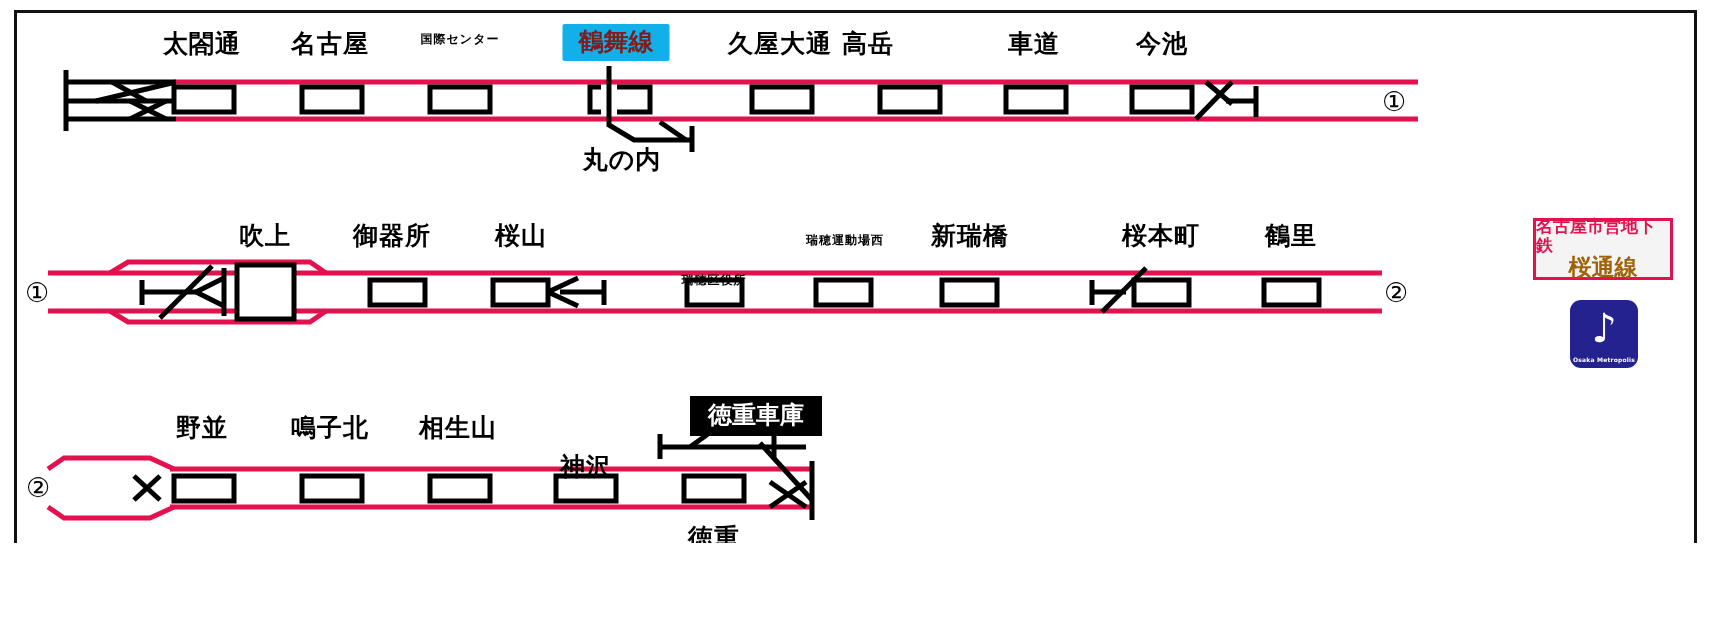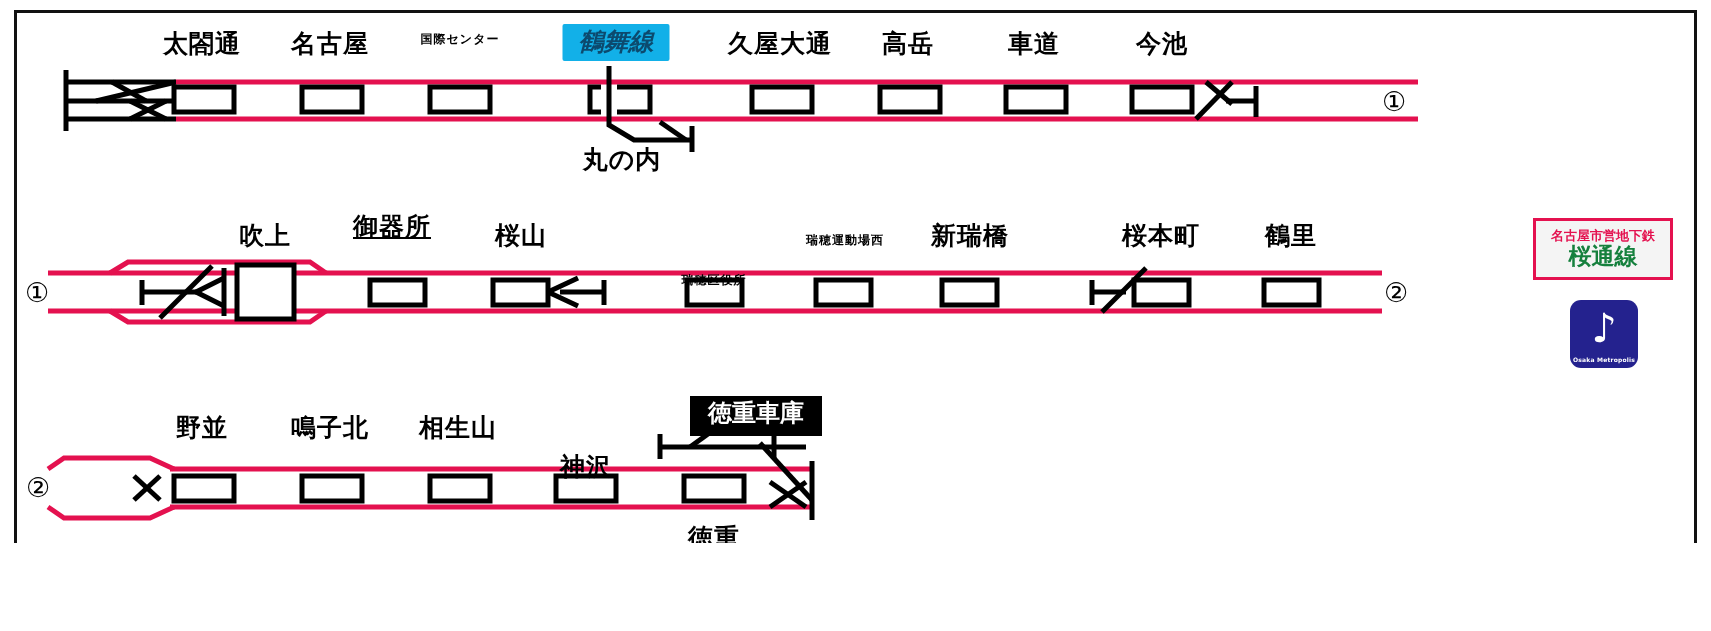--- a/index.html
+++ b/index.html
@@ -5,31 +5,31 @@
   html,body{margin:0;padding:0;background:#ffffff;}
   body{font-family:"DejaVu Sans","Liberation Sans",sans-serif;}
   #root{position:relative;width:1711px;height:543px;background:#ffffff;overflow:hidden;padding-left:42px;}
   #frame{position:absolute;left:14px;top:10px;width:1683px;height:610px;border:3px solid #111;box-sizing:border-box;}
   .svg-layer{position:absolute;left:0;top:0;width:1711px;height:631px;}
   .lbl{position:absolute;color:#000;font-weight:700;white-space:nowrap;
        font-family:"DejaVu Sans","Liberation Sans",sans-serif;}
   .st-name{font-size:25px;letter-spacing:1px;transform:translateX(-50%);}
   .st-name.sm{font-size:12px;}
   .circ{position:absolute;font-size:27px;color:#000;font-weight:500;transform:translate(-50%,-50%);}
-  .tag-tsurumai{position:absolute;background:#12b0e8;color:#0c4a6e;font-weight:700;
+  .tag-tsurumai{position:absolute;background:#12b0e8;color:#7f1d1d;font-weight:700;
        font-size:25px;padding:5px 16px 7px;border-radius:2px;transform:translateX(-50%);
-       font-family:"DejaVu Sans","Liberation Sans",sans-serif;line-height:1;font-style:italic;}
+       font-family:"DejaVu Sans","Liberation Sans",sans-serif;line-height:1;}
   .tag-depot{position:absolute;background:#000000;color:#ffffff;font-weight:700;
        font-size:24px;padding:7px 18px 9px;transform:translateX(-50%);line-height:1;
-       font-family:Liberation Mono, monospace;}
+       font-family:Liberation Sans, sans-serif;}
   #legend{position:absolute;left:1533px;top:218px;width:140px;height:62px;
        border:3px solid #e4114f;background:#f4f4f4;box-sizing:border-box;
        display:flex;flex-direction:column;align-items:center;justify-content:center;}
-  #legend .l1{font-size:13px;color:#e4114f;font-weight:700;line-height:1.1;}
-  #legend .l2{font-size:23px;color:#15803d;font-weight:700;line-height:1.15;}
+  #legend .l1{font-size:17px;color:#e4114f;font-weight:700;line-height:1.1;}
+  #legend .l2{font-size:23px;color:#a16207;font-weight:700;line-height:1.15;}
   #logo{position:absolute;left:1570px;top:300px;width:68px;height:68px;background:#24228e;
        border-radius:11px;}
   #logo .mark{position:absolute;left:0;top:4px;width:68px;height:48px;
        color:#ffffff;font-size:40px;font-weight:700;font-style:italic;text-align:center;
        line-height:48px;font-family:"DejaVu Serif","Liberation Serif",serif;}
   #logo .cap{position:absolute;left:0;bottom:5px;width:68px;text-align:center;
        color:#ffffff;font-size:6px;font-weight:700;letter-spacing:.2px;}
 </style>
 </head>
 <body>
@@ -152,29 +152,29 @@
         <line x1="770" y1="507" x2="806" y2="482"></line>
       </g>
     </g>
   </svg>
 
   <div class="lbl st-name" style="left:202px;top:27px;">太閤通</div>
   <div class="lbl st-name" style="left:330px;top:27px;">名古屋</div>
   <div class="lbl st-name sm" style="left:460px;top:31px;">国際センター</div>
   <div class="tag-tsurumai" style="left:616px;top:24px;">鶴舞線</div>
   <div class="lbl st-name" style="left:780px;top:27px;">久屋大通</div>
-  <div class="lbl st-name" style="left:908px;top:27px;">高岳</div>
+  <div class="lbl st-name" style="left:868px;top:27px;">高岳</div>
   <div class="lbl st-name" style="left:1034px;top:27px;">車道</div>
   <div class="lbl st-name" style="left:1162px;top:27px;">今池</div>
   <div class="lbl st-name" style="left:622px;top:143px;">丸の内</div>
   <div class="circ" style="left:1394px;top:101px;">①</div>
 
   <div class="circ" style="left:37px;top:292px;">①</div>
   <div class="lbl st-name" style="left:265px;top:219px;">吹上</div>
-  <div class="lbl st-name" style="left:392px;top:210px;text-decoration:underline;">御器所</div>
+  <div class="lbl st-name" style="left:392px;top:219px;">御器所</div>
   <div class="lbl st-name" style="left:521px;top:219px;">桜山</div>
   <div class="lbl st-name sm" style="left:714px;top:224px;margin-top:48px;">瑞穂区役所</div>
   <div class="lbl st-name sm" style="left:845px;top:232px;">瑞穂運動場西</div>
   <div class="lbl st-name" style="left:970px;top:219px;">新瑞橋</div>
   <div class="lbl st-name" style="left:1161px;top:219px;text-align:center;">桜本町</div>
   <div class="lbl st-name" style="left:1291px;top:219px;">鶴里</div>
   <div class="circ" style="left:1396px;top:292px;">②</div>
 
   <div class="circ" style="left:38px;top:487px;">②</div>
   <div class="lbl st-name" style="left:202px;top:411px;">野並</div>

